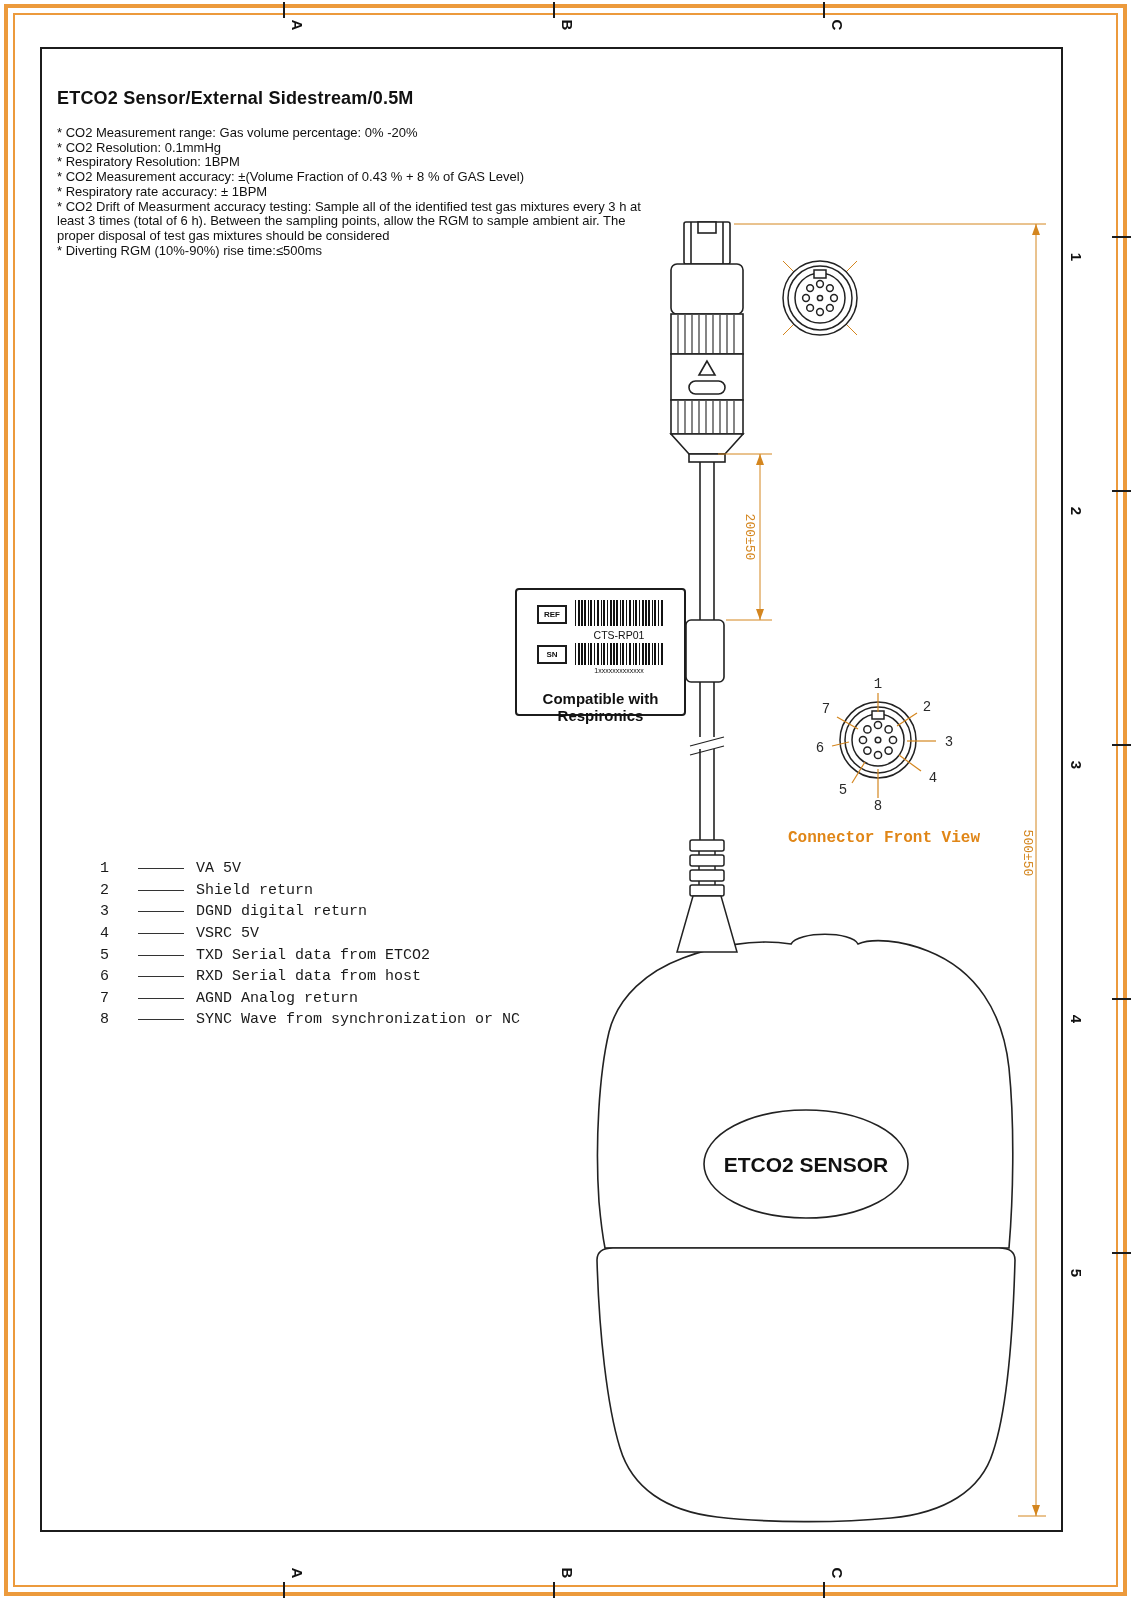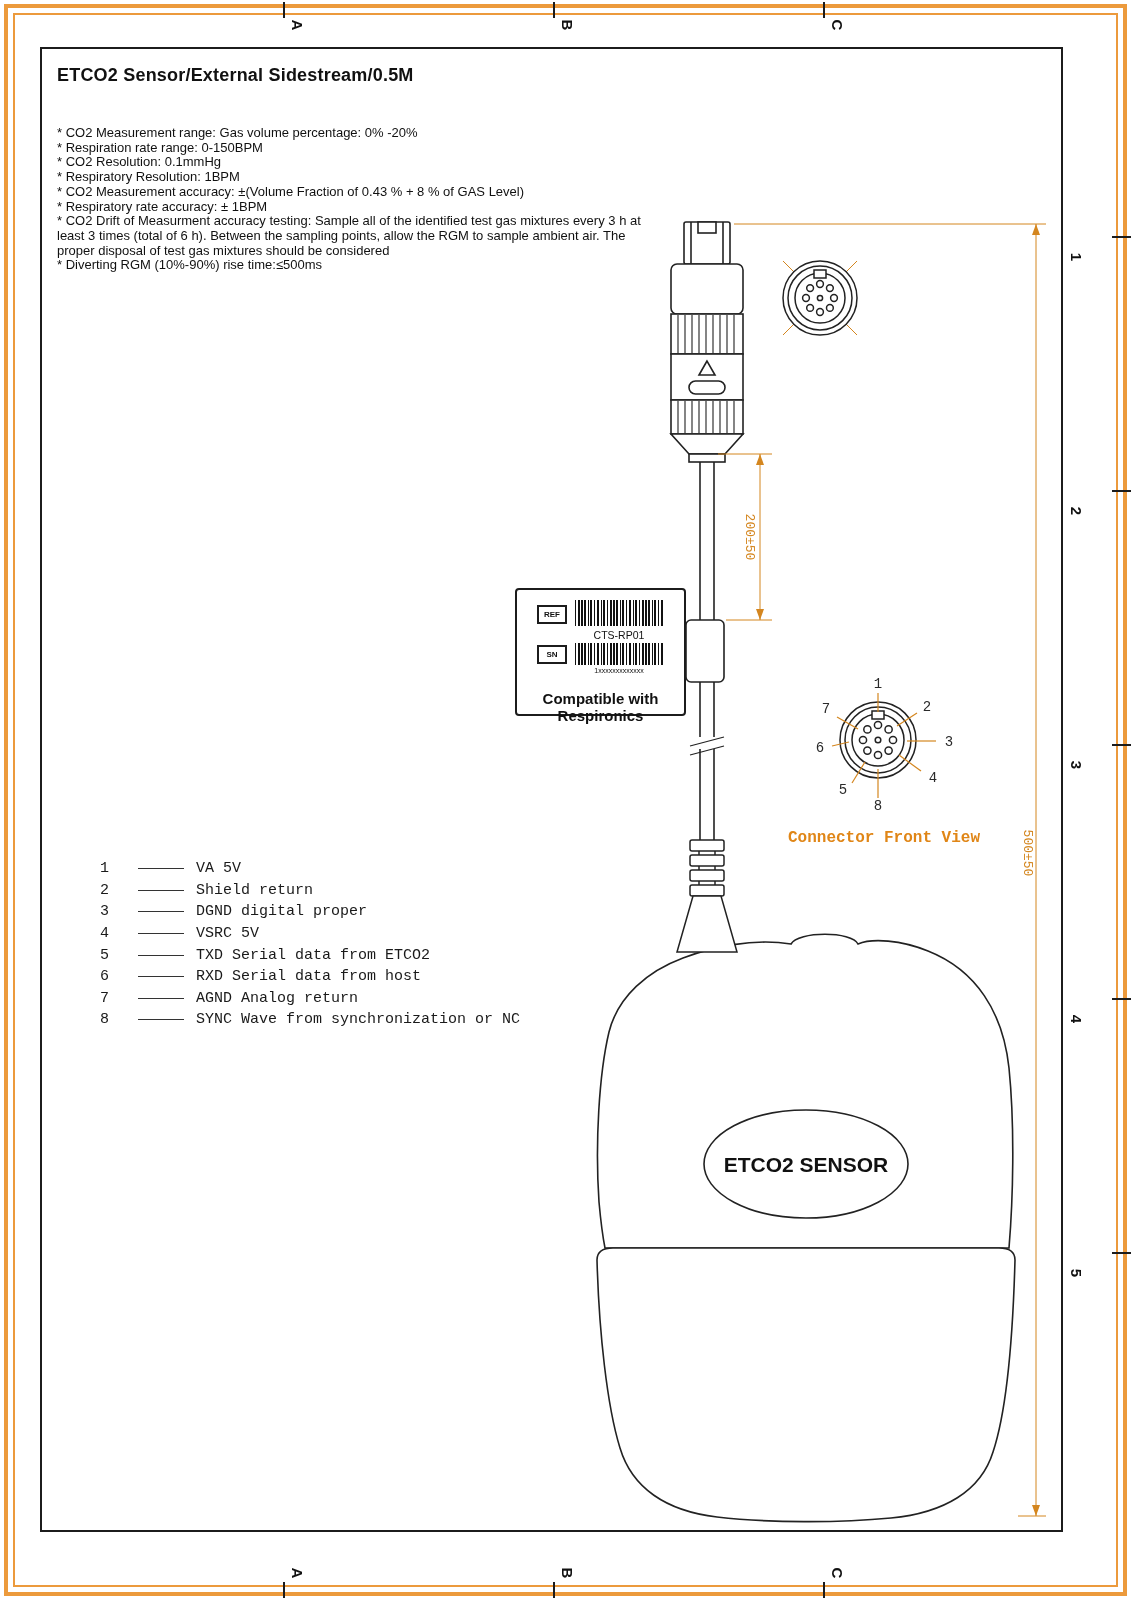--- a/index.html
+++ b/index.html
@@ -6,21 +6,21 @@
   body{width:1131px;height:1600px;position:relative;font-family:"Liberation Sans",sans-serif;color:#111;}
   .sheet{position:absolute;inset:0;background:#fff;overflow:hidden;}
   .border-outer{position:absolute;inset:4px;border:4px solid #EC9A3C;pointer-events:none;}
   .border-inner{position:absolute;inset:13px;border:2px solid #EC9A3C;pointer-events:none;}
   .frame{position:absolute;left:40px;top:47px;right:68px;bottom:68px;border:2px solid #1c1c1c;}
   .tick-v{position:absolute;width:2px;height:16px;background:#1c1c1c;}
   .tick-h{position:absolute;width:19px;height:2px;background:#1c1c1c;}
   .zone-label{position:absolute;width:22px;height:22px;display:flex;align-items:center;justify-content:center;
     font:bold 15px "Liberation Sans",sans-serif;transform:rotate(90deg);color:#111;}
   .drawing-svg{position:absolute;left:0;top:0;z-index:1;}
-  .title{position:absolute;left:57px;top:65px;font-size:18px;font-weight:bold;letter-spacing:0.2px;z-index:2;}
+  .title{position:absolute;left:57px;top:88px;font-size:18px;font-weight:bold;letter-spacing:0.2px;z-index:2;}
   .specs{position:absolute;left:57px;top:126px;width:592px;font-size:13px;line-height:14.7px;z-index:2;}
   .label-tag{position:absolute;left:515px;top:588px;width:171px;height:128px;border:2.5px solid #1c1c1c;
     border-radius:4px;background:#fff;z-index:2;box-sizing:border-box;}
   .sym-box{position:absolute;border:2px solid #1c1c1c;display:flex;align-items:center;justify-content:center;
     font-size:8px;font-weight:bold;background:#fff;}
   .barcode{position:absolute;background:repeating-linear-gradient(90deg,#111 0px,#111 1.2px,transparent 1.2px,transparent 2.7px,#111 2.7px,#111 4.6px,transparent 4.6px,transparent 6.4px);}
   .code-text{position:absolute;text-align:center;font-size:10.5px;}
   .serial-text{position:absolute;text-align:center;font-size:7px;}
   .compat-text{position:absolute;left:0;right:0;text-align:center;font-size:15px;font-weight:bold;}
   .pinlist{position:absolute;left:100px;top:858px;z-index:2;font-family:"Liberation Mono",monospace;font-size:15px;color:#1a1a1a;}
@@ -189,21 +189,20 @@
       <polygon points="1036,224 1032,235 1040,235" fill="#D4861F" stroke="none"></polygon>
       <polygon points="1036,1516 1032,1505 1040,1505" fill="#D4861F" stroke="none"></polygon>
     </g>
     <text class="dim-text" x="1024" y="853" text-anchor="middle" transform="rotate(90 1024 853)">500±50</text>
   </svg>
 
   <div class="title">ETCO2 Sensor/External Sidestream/0.5M</div>
 
   <div class="specs">
     <div>* CO2 Measurement range: Gas volume percentage: 0% -20%</div>
-    <div>* Respiration rate range: 0-150BPM</div>
     <div>* CO2 Resolution: 0.1mmHg</div>
     <div>* Respiratory Resolution: 1BPM</div>
     <div>* CO2 Measurement accuracy: ±(Volume Fraction of 0.43 % + 8 % of GAS Level)</div>
     <div>* Respiratory rate accuracy: ± 1BPM</div>
     <div>* CO2 Drift of Measurment accuracy testing: Sample all of the identified test gas mixtures every 3 h at least 3 times (total of 6 h). Between the sampling points, allow the RGM to sample ambient air. The proper disposal of test gas mixtures should be considered</div>
     <div>* Diverting RGM (10%-90%) rise time:≤500ms</div>
   </div>
 
   <div class="label-tag">
     <div class="sym-box" style="left:20px;top:15px;width:26px;height:15px;">REF</div>
@@ -222,21 +221,21 @@
       <span class="pin-sig">VA 5V</span>
     </div>
     <div class="pin-row">
       <span class="pin-num">2</span>
       <span class="pin-dash"></span>
       <span class="pin-sig">Shield return</span>
     </div>
     <div class="pin-row">
       <span class="pin-num">3</span>
       <span class="pin-dash"></span>
-      <span class="pin-sig">DGND digital proper</span>
+      <span class="pin-sig">DGND digital return</span>
     </div>
     <div class="pin-row">
       <span class="pin-num">4</span>
       <span class="pin-dash"></span>
       <span class="pin-sig">VSRC 5V</span>
     </div>
     <div class="pin-row">
       <span class="pin-num">5</span>
       <span class="pin-dash"></span>
       <span class="pin-sig">TXD Serial data from ETCO2</span>

